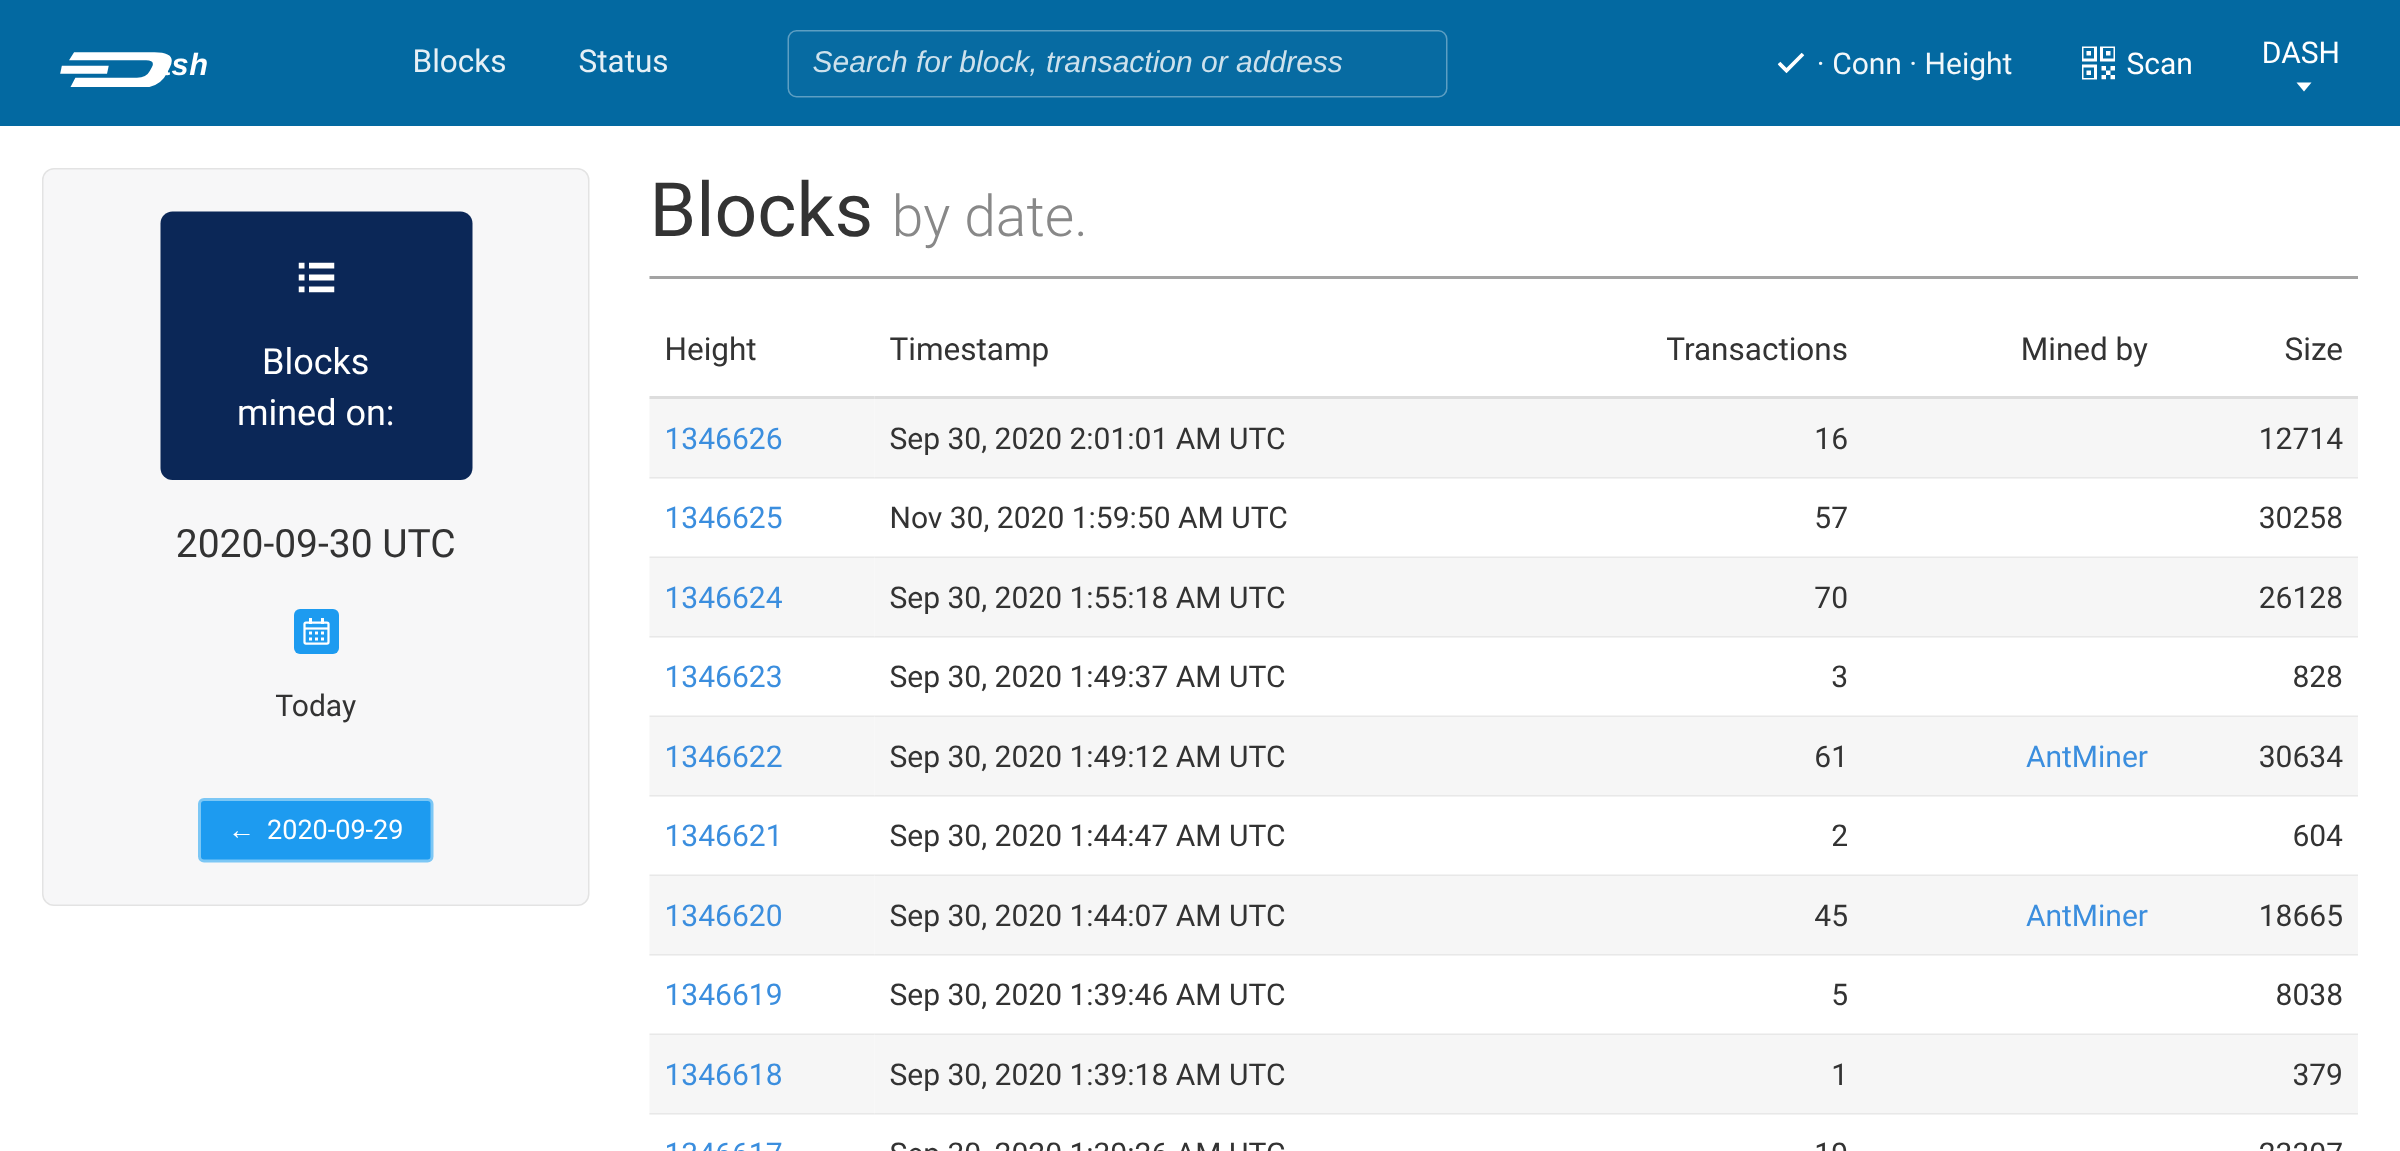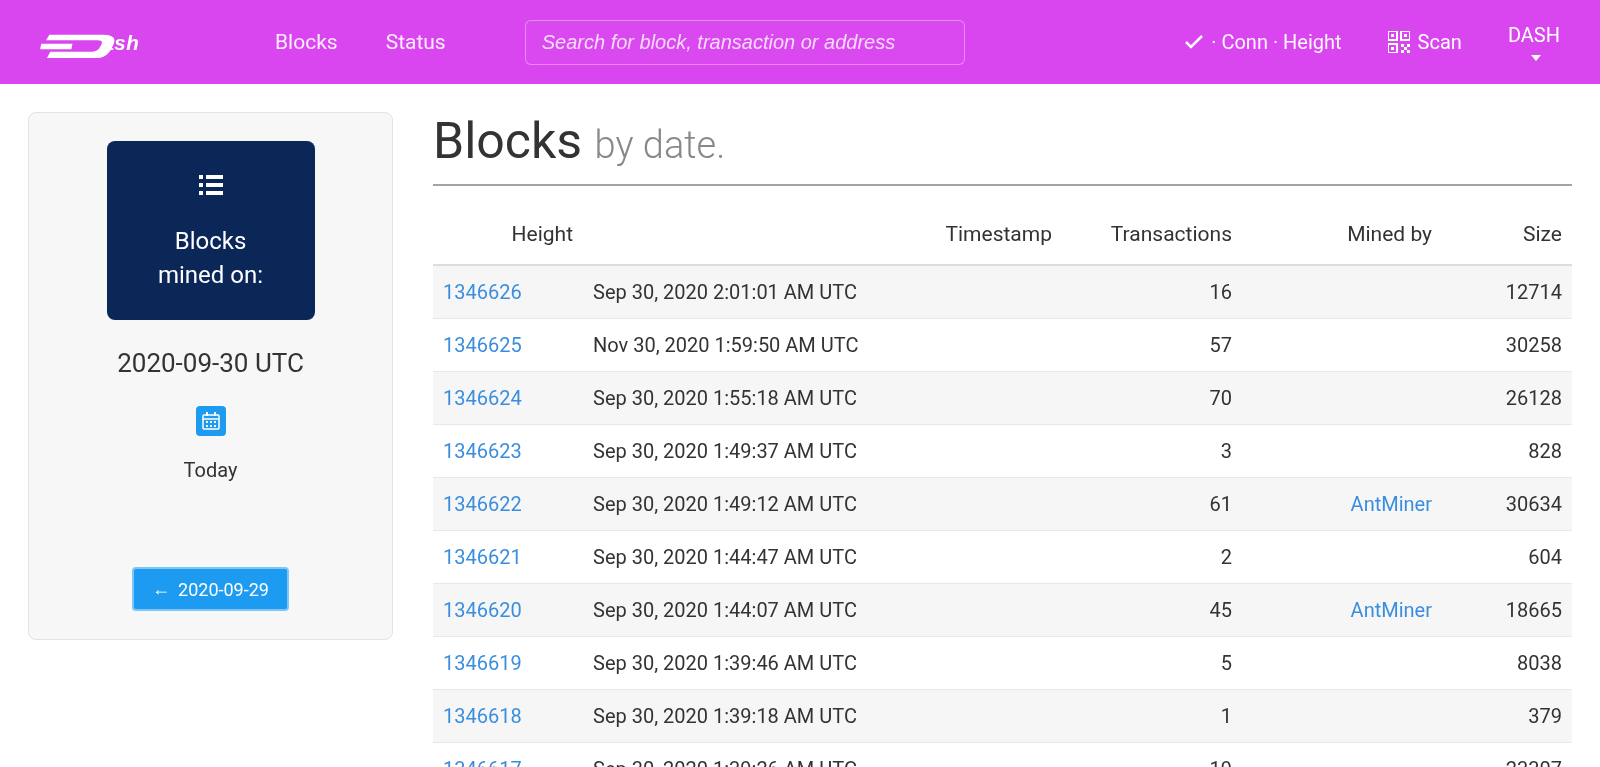--- a/index.html
+++ b/index.html
@@ -1,19 +1,19 @@
 <!DOCTYPE html>
 <html><head>
 <meta charset="utf-8">
 <style>
   * { margin: 0; padding: 0; box-sizing: border-box; }
   body { font-family: -apple-system, BlinkMacSystemFont, "Segoe UI", Roboto, "Helvetica Neue", Arial, sans-serif; background: #fff; color: #333; }
   
   .navbar {
-    background: #d946ef;
+    background: #0369a1;
     height: 84px;
     display: flex;
     align-items: center;
     padding: 0 40px;
     color: #fff;
   }
   .navbar-left { display: flex; align-items: center; }
   .logo { display: flex; align-items: center; font-size: 32px; font-weight: 700; font-style: italic; letter-spacing: 1px; margin-right: 110px; }
   .logo svg { height: 32px; width: 125px; }
   .nav-link { color: rgba(255,255,255,0.9); font-size: 21px; margin-right: 48px; cursor: pointer; }
@@ -66,39 +66,39 @@
   .sidebar-date { font-size: 26px; color: #333; margin-bottom: 28px; }
   .calendar-btn {
     width: 30px; height: 30px;
     background: #1d9bf0;
     border-radius: 4px;
     display: flex; align-items: center; justify-content: center;
     margin-bottom: 22px;
     cursor: pointer;
     color: #fff;
   }
-  .today-label { font-size: 20px; color: #333; margin-bottom: 85px; }
+  .today-label { font-size: 20px; color: #333; margin-bottom: 50px; }
   .prev-date-btn {
     background: #1d9bf0;
     border: 2px solid #7cc7f5;
     color: #fff;
     padding: 9px 18px;
     border-radius: 4px;
     font-size: 18px;
     cursor: pointer;
     display: flex; align-items: center; gap: 8px;
   }
   
   .main { flex: 1; }
   .page-title { font-size: 50px; font-weight: 400; color: #333; margin-bottom: 10px; padding-bottom: 14px; border-bottom: 2px solid #a3a3a3; }
   .page-title .subtitle { font-size: 38px; color: #888; font-weight: 300; }
   
   table { width: 100%; border-collapse: collapse; margin-top: 22px; }
   th {
-    text-align: right;
+    text-align: left;
     font-size: 21px;
     font-weight: 400;
     color: #333;
     padding: 14px 10px 18px;
     border-bottom: 2px solid #ddd;
   }
   th.right, td.right { text-align: right; }
   td {
     padding: 14px 10px;
     border-bottom: 1px solid #e8e8e8;

